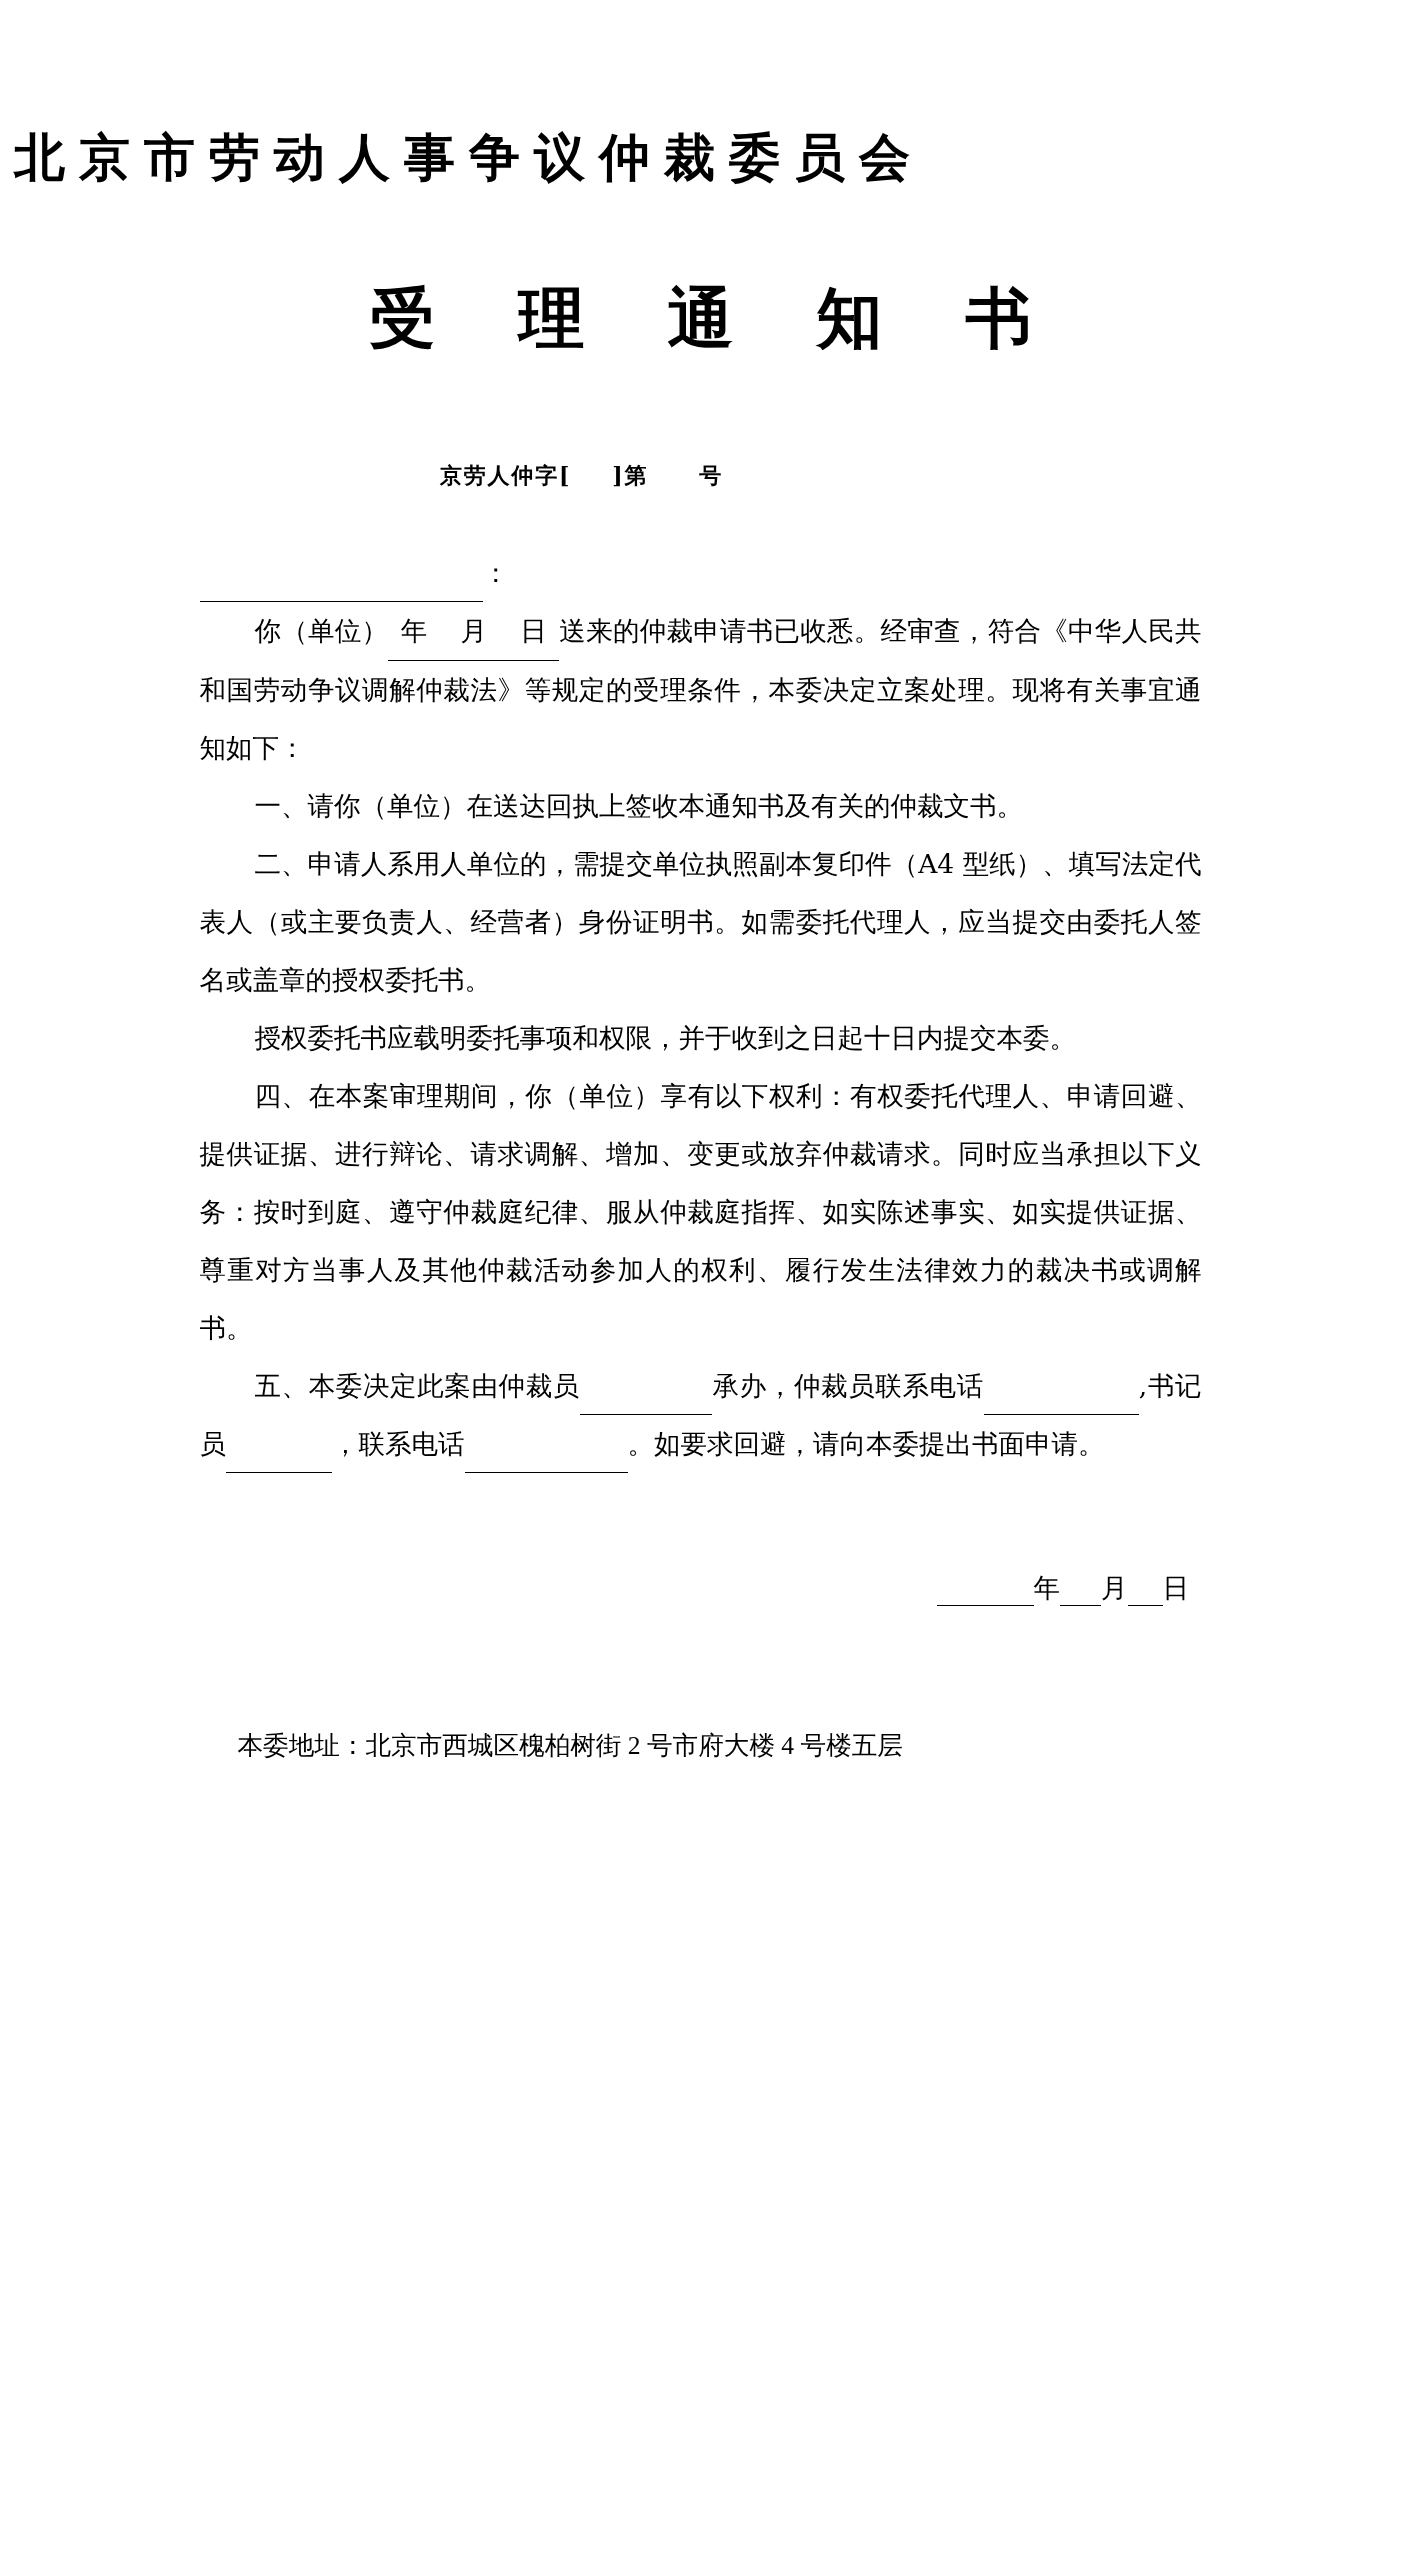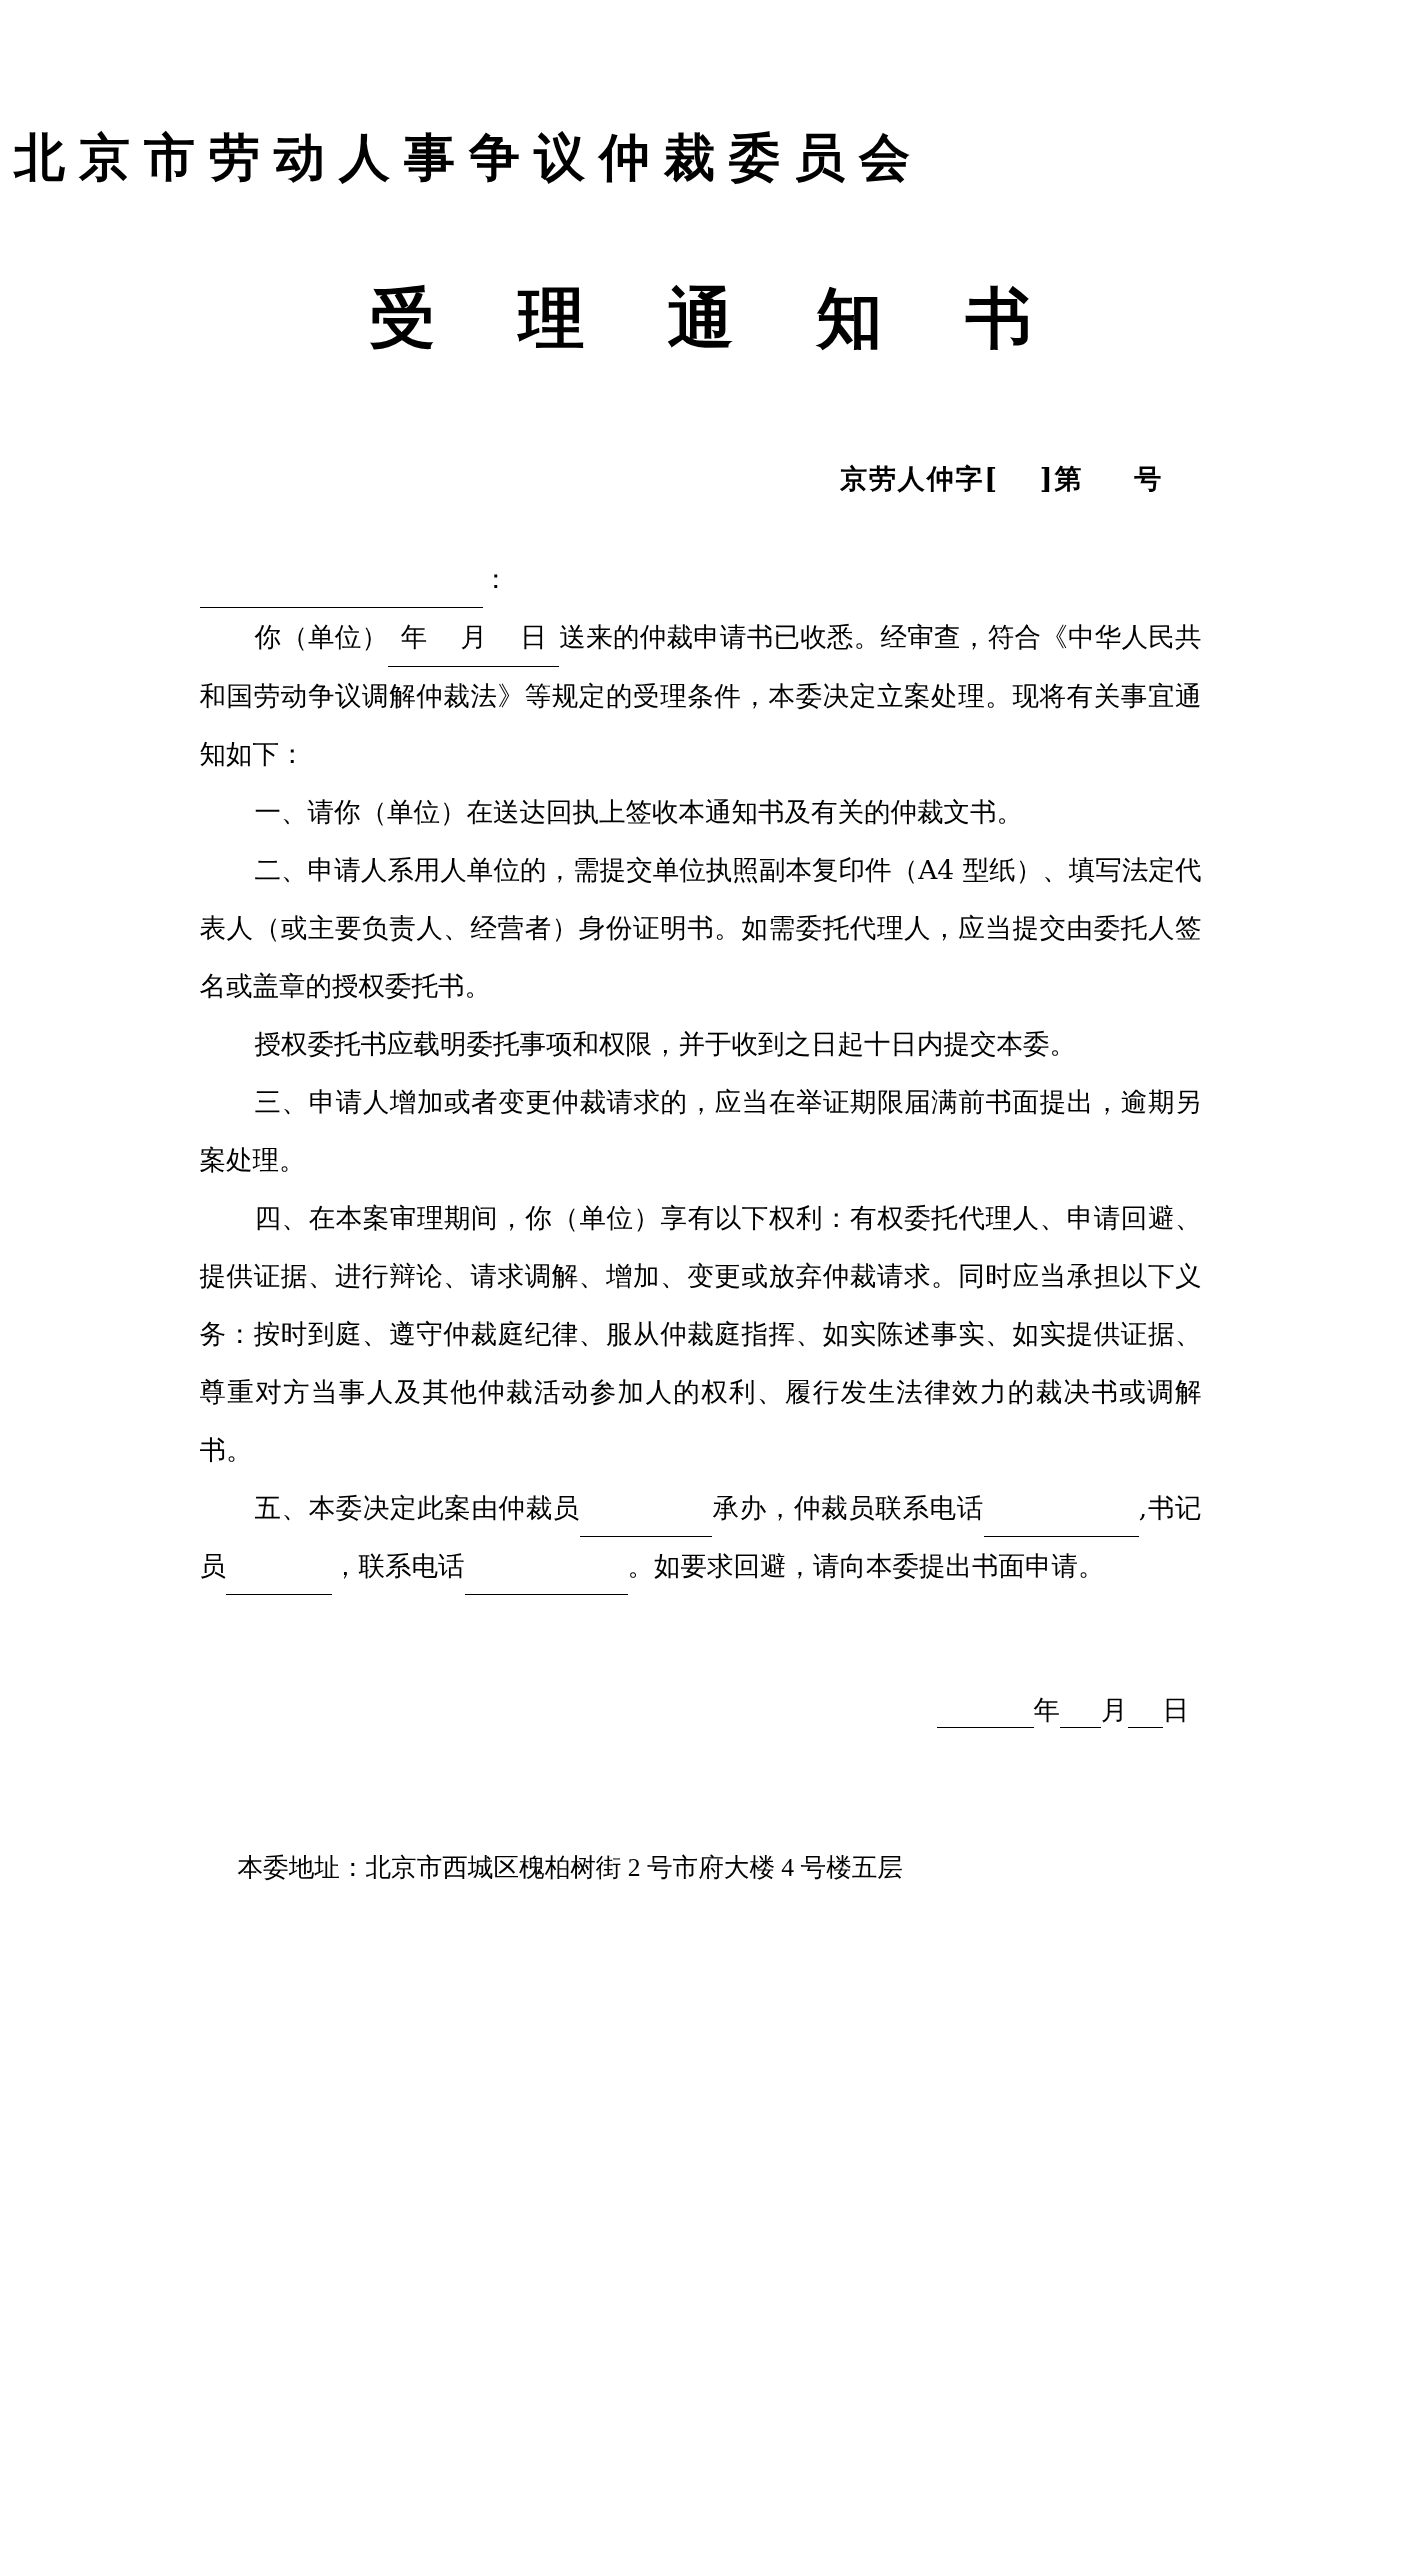--- a/index.html
+++ b/index.html
@@ -38,22 +38,22 @@
     font-weight: bold;
     font-size: 66px;
     letter-spacing: 30px;
     margin-top: 81px;
     text-indent: 30px;
     white-space: nowrap;
   }
   .docnum-row {
     margin-top: 97px;
     padding-right: 238px;
-    text-align: right;
-    font-size: 27px;
+    text-align: center;
+    font-size: 22px;
     font-weight: bold;
     letter-spacing: 1.8px;
     font-family: "DejaVu Serif", "Liberation Serif", serif;
   }
   .docnum-gap1 {
     display: inline-block;
     width: 41px;
   }
   .docnum-gap2 {
     display: inline-block;
@@ -140,21 +140,20 @@
     <p class="para">
       <span>你（单位）</span><span class="date-inline">年 月 日</span><span>送来的仲裁申请书已收悉。经审查，符合《中华人民共和国劳动争议调解仲裁法》等规定的受理条件，本委决定立案处理。现将有关事宜通知如下：</span>
     </p>
 
     <p class="para">一、请你（单位）在送达回执上签收本通知书及有关的仲裁文书。</p>
 
     <p class="para">二、申请人系用人单位的，需提交单位执照副本复印件（A4 型纸）、填写法定代表人（或主要负责人、经营者）身份证明书。如需委托代理人，应当提交由委托人签名或盖章的授权委托书。</p>
 
     <p class="para">授权委托书应载明委托事项和权限，并于收到之日起十日内提交本委。</p>
 
-    <p class="para">三、申请人增加或者变更仲裁请求的，应当在举证期限届满前书面提出，逾期另案处理。</p>
 
     <p class="para">四、在本案审理期间，你（单位）享有以下权利：有权委托代理人、申请回避、提供证据、进行辩论、请求调解、增加、变更或放弃仲裁请求。同时应当承担以下义务：按时到庭、遵守仲裁庭纪律、服从仲裁庭指挥、如实陈述事实、如实提供证据、尊重对方当事人及其他仲裁活动参加人的权利、履行发生法律效力的裁决书或调解书。</p>
 
     <p class="para">
       <span>五、本委决定此案由仲裁员</span><span class="blank-u u-short"></span><span>承办，仲裁员联系电话</span><span class="blank-u u-mid"></span><span>,书记员</span><span class="blank-u u-xs"></span><span>，联系电话</span><span class="blank-u u-long"></span><span>。如要求回避，请向本委提出书面申请。</span>
     </p>
 
   </div>
 
   <div class="signdate">

